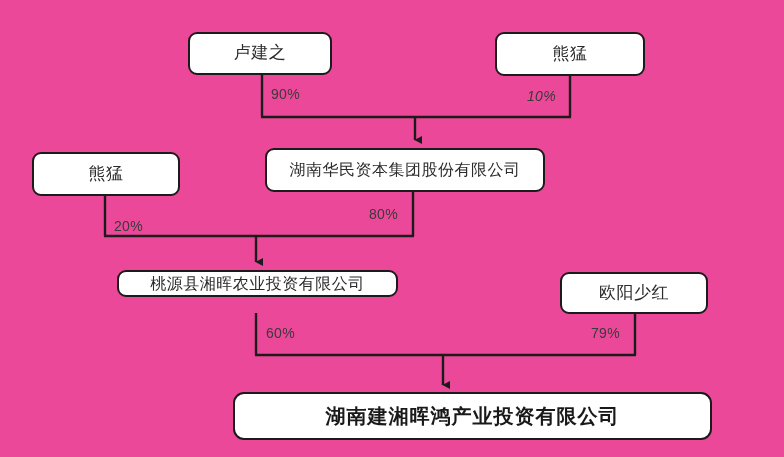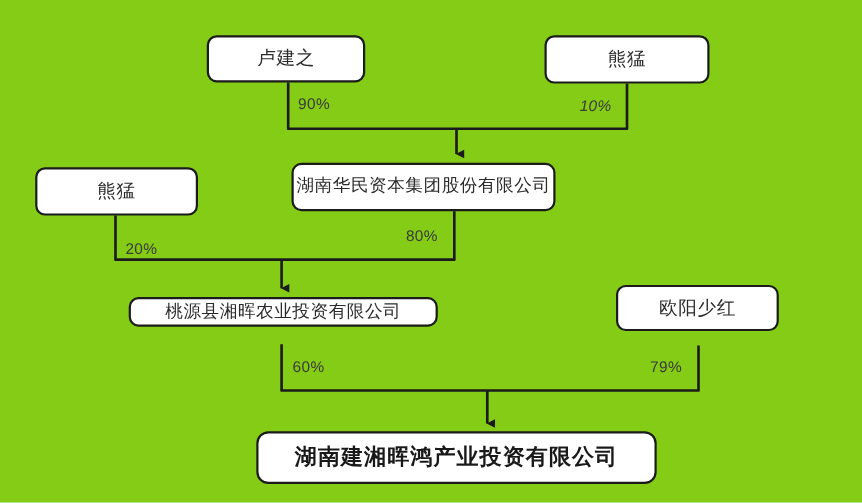--- a/index.html
+++ b/index.html
@@ -8,21 +8,21 @@
     padding: 0;
     background: #ffffff;
   }
   body {
     font-family: "Liberation Sans", "DejaVu Sans", sans-serif;
   }
   #canvas {
     position: relative;
     width: 784px;
     height: 457px;
-    background: #84cc16;
+    background: #ec4899;
     overflow: hidden;
   }
   #wires {
     position: absolute;
     left: 0;
     top: 0;
     width: 784px;
     height: 457px;
     pointer-events: none;
   }
@@ -110,35 +110,35 @@
     <span class="node-label">熊猛</span>
   </div>
 
   <div class="edge-label" style="left:271px; top:86px;">90%</div>
   <div class="edge-label" style="left:527px; top:88px;font-style:italic;">10%</div>
 
   <div class="node node-person" style="left:32px; top:152px; width:148px; height:44px;">
     <span class="node-label">熊猛</span>
   </div>
 
-  <div class="node node-company" style="left:265px; top:148px; width:240px; height:44px;">
+  <div class="node node-company" style="left:265px; top:148px; width:280px; height:44px;">
     <span class="node-label">湖南华民资本集团股份有限公司</span>
   </div>
 
   <div class="edge-label" style="left:114px; top:218px;">20%</div>
   <div class="edge-label" style="left:369px; top:206px;text-align:right;">80%</div>
 
   <div class="node node-company" style="left:117px; top:270px; width:281px; height:27px;">
     <span class="node-label">桃源县湘晖农业投资有限公司</span>
   </div>
 
-  <div class="node node-person" style="left:560px; top:259px; width:148px; height:42px;">
+  <div class="node node-person" style="left:560px; top:272px; width:148px; height:42px;">
     <span class="node-label">欧阳少红</span>
   </div>
 
   <div class="edge-label" style="left:266px; top:325px;">60%</div>
   <div class="edge-label" style="left:591px; top:325px;">79%</div>
 
-  <div class="node node-company node-terminal" style="left:233px; top:392px; width:364px; height:48px;">
+  <div class="node node-company node-terminal" style="left:233px; top:392px; width:479px; height:48px;">
     <span class="node-label">湖南建湘晖鸿产业投资有限公司</span>
   </div>
 
 </div>
 
 </body></html>

